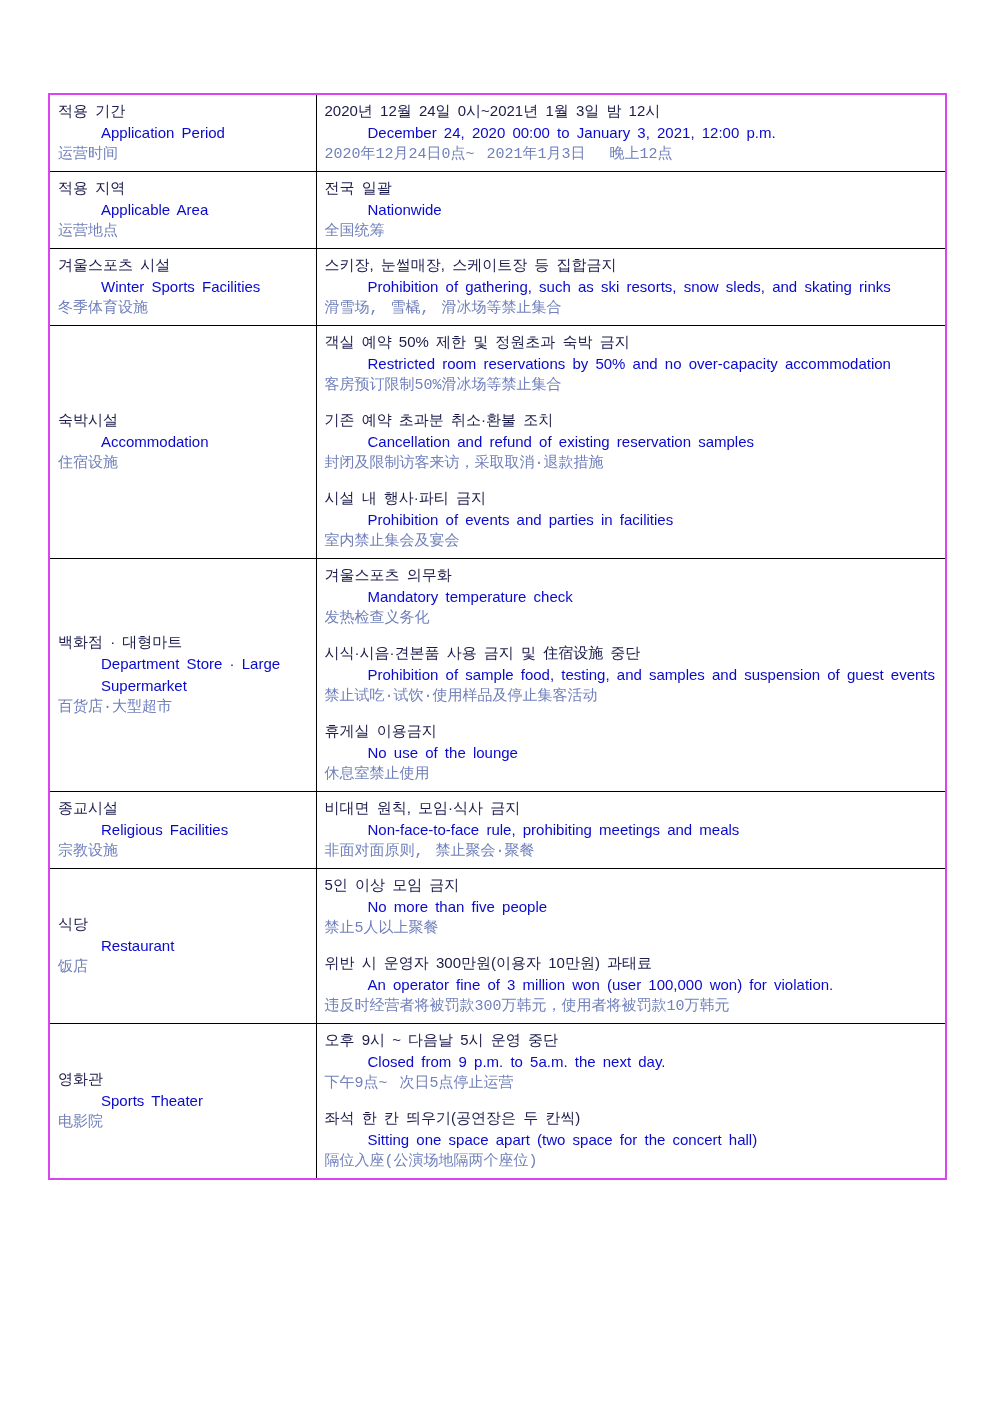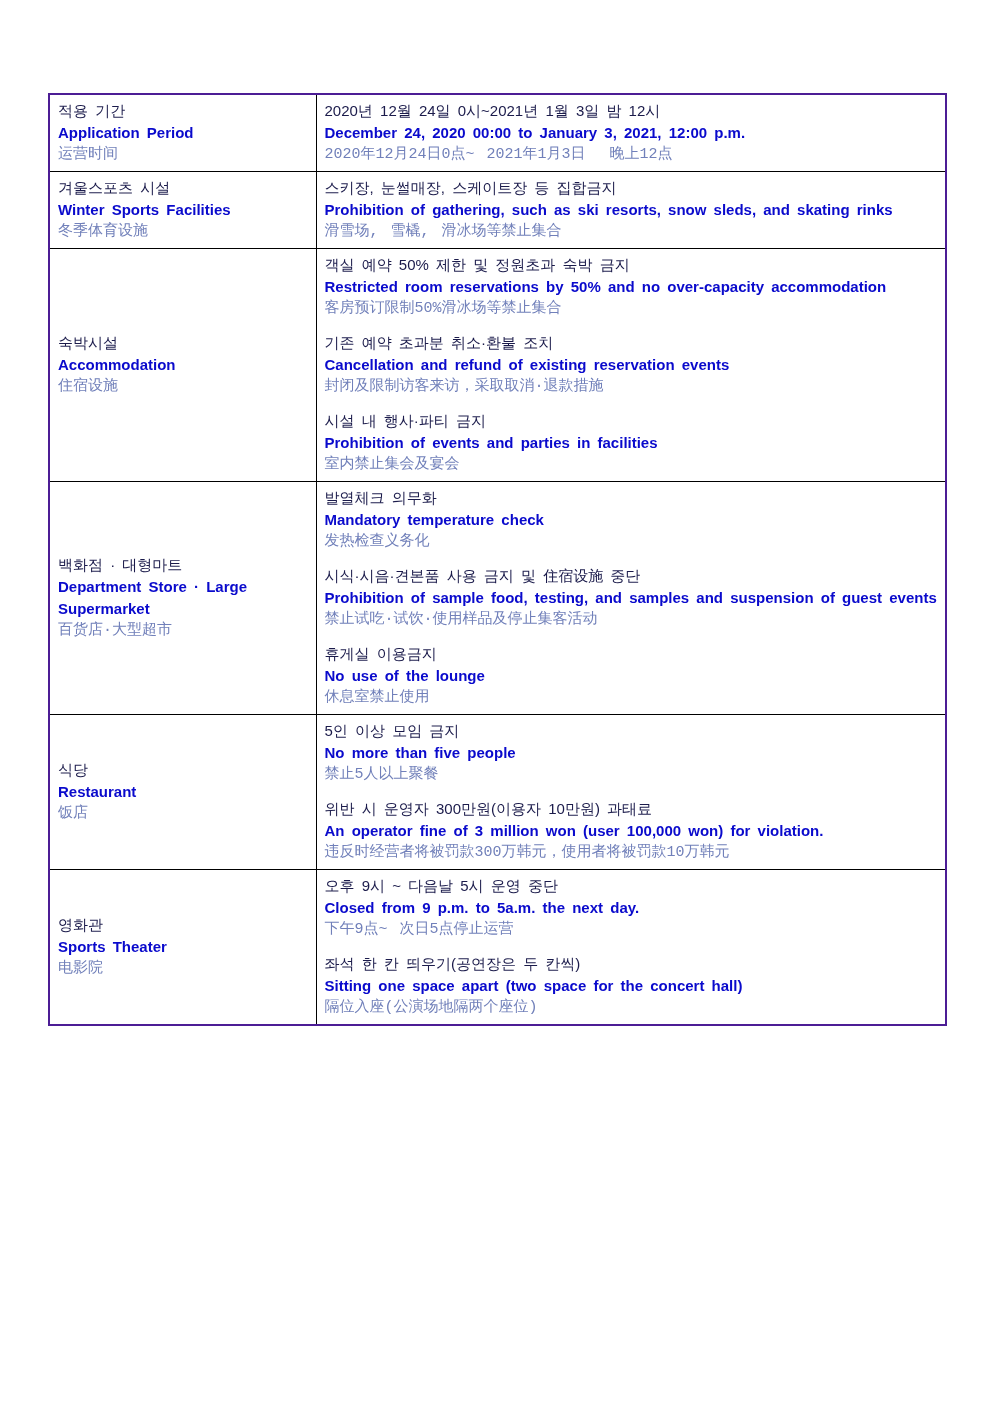--- a/index.html
+++ b/index.html
@@ -9,38 +9,38 @@
     font-family: "Liberation Sans", "DejaVu Sans", sans-serif;
     position: relative;
     overflow: hidden;
   }
   .doc-table {
     position: absolute;
     left: 48px; top: 93px;
     width: 897px;
     border-collapse: collapse;
     table-layout: fixed;
-    border: 2px solid #4c1d95;
+    border: 2px solid #d946ef;
   }
   .doc-table td {
     border: 1.5px solid #000;
     padding: 5px 6px 5px 8px;
     vertical-align: middle;
     overflow: hidden;
   }
   .col-cat { width: 267px; }
   .col-det { width: 630px; }
   .line {
     font-size: 15px;
     line-height: 22px;
     word-spacing: 3px;
     white-space: pre-wrap;
   }
   .ko { color: #1b1b4b; }
-  .en { color: #0a0acc; font-weight: bold; }
+  .en { color: #0a0acc; font-weight: normal; margin-left: 43px; }
   .zh { color: #7180ba; font-family: Liberation Mono, monospace; }
   .item + .item { margin-top: 12px; }
 </style>
 </head>
 <body>
 
 <table class="doc-table">
   <colgroup>
     <col class="col-cat">
     <col class="col-det">
@@ -55,20 +55,34 @@
       </td>
       <td>
         <div class="item">
           <div class="line ko">2020년 12월 24일 0시~2021년 1월 3일 밤 12시</div>
           <div class="line en">December 24, 2020 00:00 to January 3, 2021, 12:00 p.m.</div>
           <div class="line zh">2020年12月24日0点~ 2021年1月3日  晚上12点</div>
         </div>
       </td>
     </tr>
 
+    <tr>
+      <td>
+        <div class="line ko">적용 지역</div>
+        <div class="line en">Applicable Area</div>
+        <div class="line zh">运营地点</div>
+      </td>
+      <td>
+        <div class="item">
+          <div class="line ko">전국 일괄</div>
+          <div class="line en">Nationwide</div>
+          <div class="line zh">全国统筹</div>
+        </div>
+      </td>
+    </tr>
 
     <tr>
       <td>
         <div class="line ko">겨울스포츠 시설</div>
         <div class="line en">Winter Sports Facilities</div>
         <div class="line zh">冬季体育设施</div>
       </td>
       <td>
         <div class="item">
           <div class="line ko">스키장, 눈썰매장, 스케이트장 등 집합금지</div>
@@ -85,57 +99,71 @@
         <div class="line zh">住宿设施</div>
       </td>
       <td>
         <div class="item">
           <div class="line ko">객실 예약 50% 제한 및 정원초과 숙박 금지</div>
           <div class="line en">Restricted room reservations by 50% and no over-capacity accommodation</div>
           <div class="line zh">客房预订限制50%滑冰场等禁止集合</div>
         </div>
         <div class="item">
           <div class="line ko">기존 예약 초과분 취소·환불 조치</div>
-          <div class="line en">Cancellation and refund of existing reservation events</div>
+          <div class="line en">Cancellation and refund of existing reservation samples</div>
           <div class="line zh">封闭及限制访客来访，采取取消·退款措施</div>
         </div>
         <div class="item">
           <div class="line ko">시설 내 행사·파티 금지</div>
           <div class="line en">Prohibition of events and parties in facilities</div>
           <div class="line zh">室内禁止集会及宴会</div>
         </div>
       </td>
     </tr>
 
 
     <tr>
       <td>
         <div class="line ko">백화점 · 대형마트</div>
         <div class="line en">Department Store · Large Supermarket</div>
         <div class="line zh">百货店·大型超市</div>
       </td>
       <td>
         <div class="item">
-          <div class="line ko">발열체크 의무화</div>
+          <div class="line ko">겨울스포츠 의무화</div>
           <div class="line en">Mandatory temperature check</div>
           <div class="line zh">发热检查义务化</div>
         </div>
         <div class="item">
           <div class="line ko">시식·시음·견본품 사용 금지 및 住宿设施 중단</div>
           <div class="line en">Prohibition of sample food, testing, and samples and suspension of guest events</div>
           <div class="line zh">禁止试吃·试饮·使用样品及停止集客活动</div>
         </div>
         <div class="item">
           <div class="line ko">휴게실 이용금지</div>
           <div class="line en">No use of the lounge</div>
           <div class="line zh">休息室禁止使用</div>
         </div>
       </td>
     </tr>
 
+    <tr>
+      <td>
+        <div class="line ko">종교시설</div>
+        <div class="line en">Religious Facilities</div>
+        <div class="line zh">宗教设施</div>
+      </td>
+      <td>
+        <div class="item">
+          <div class="line ko">비대면 원칙, 모임·식사 금지</div>
+          <div class="line en">Non-face-to-face rule, prohibiting meetings and meals</div>
+          <div class="line zh">非面对面原则, 禁止聚会·聚餐</div>
+        </div>
+      </td>
+    </tr>
 
     <tr>
       <td>
         <div class="line ko">식당</div>
         <div class="line en">Restaurant</div>
         <div class="line zh">饭店</div>
       </td>
       <td>
         <div class="item">
           <div class="line ko">5인 이상 모임 금지</div>

